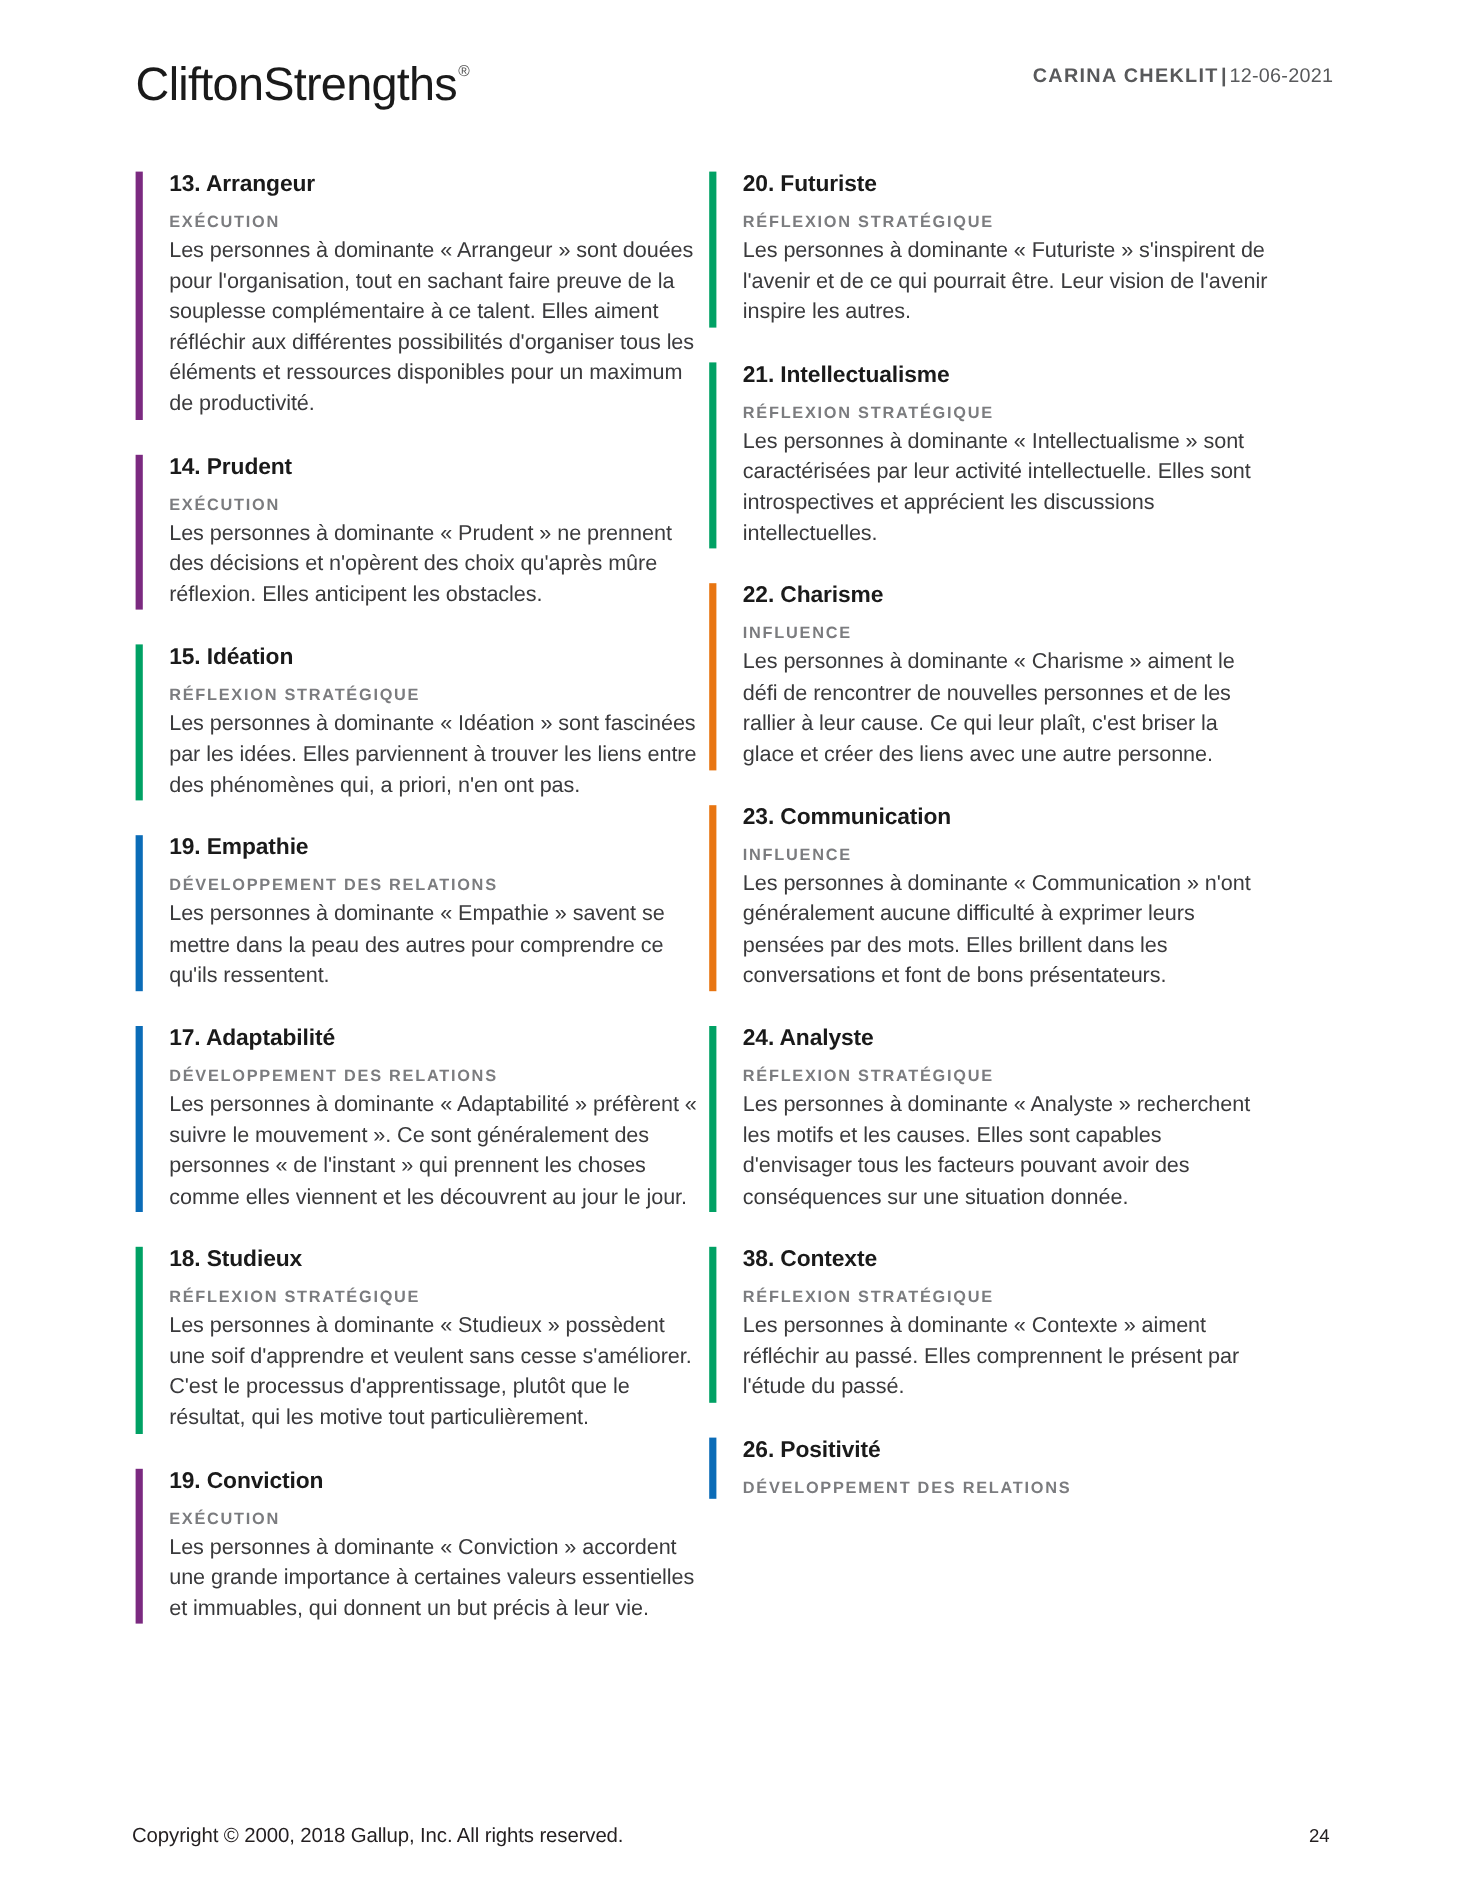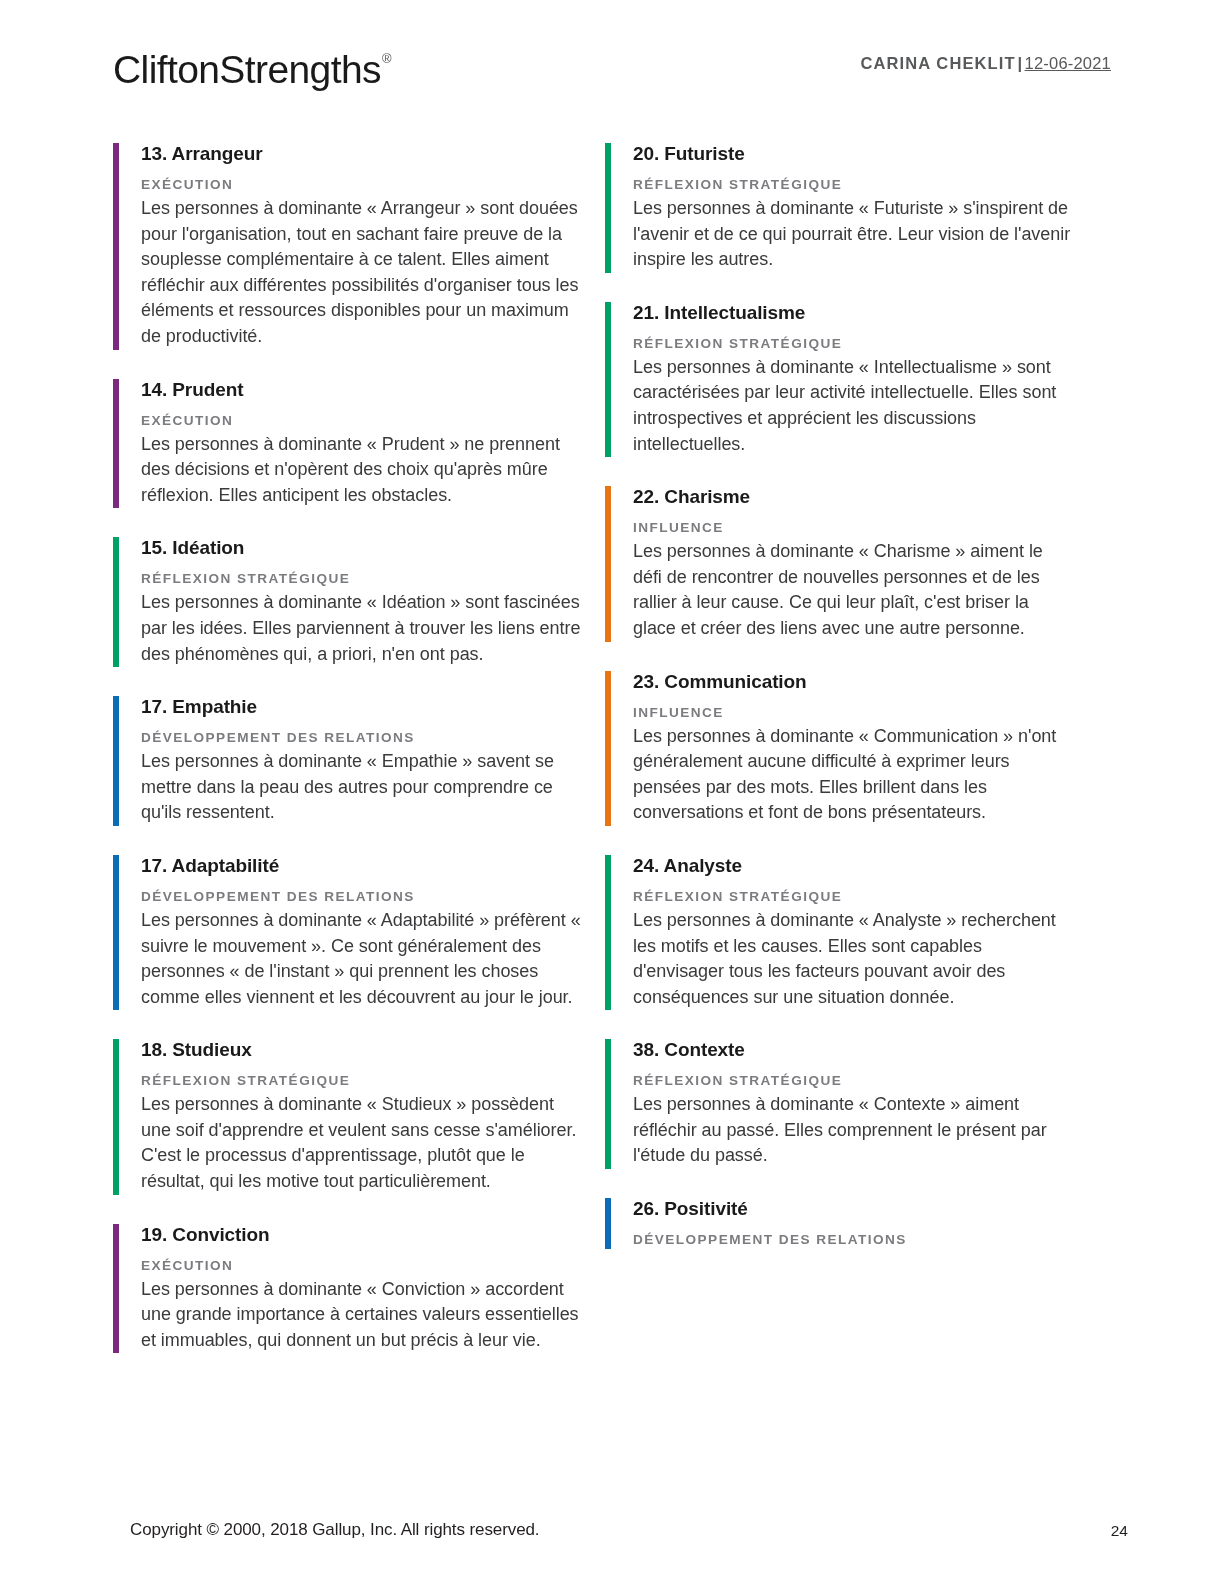--- a/index.html
+++ b/index.html
@@ -67,37 +67,36 @@
     color: #58595b;
   }
   .header-meta .sep {
     font-weight: bold;
     color: #58595b;
     padding: 0 2px;
   }
   .header-meta .date {
     font-weight: 400;
     letter-spacing: 0.2px;
-    text-decoration: underline;
   }
 
   
   .columns {
     position: absolute;
     left: 113px;
     top: 140px;
     width: 998px;
   }
   .col {
     position: absolute;
     top: 0;
     width: 468px;
   }
   .col-left  { left: 0px; }
-  .col-right { left: 492px; }
+  .col-right { left: 478px; }
 
   
   .item {
     position: relative;
     padding-left: 28px;
     padding-bottom: 26px;
   }
   .item:last-child { padding-bottom: 0; }
 
   .bar {
@@ -131,21 +130,21 @@
     font-size: 18px;
     color: #3a3a3c;
     line-height: 25.6px;
     margin: 0;
     letter-spacing: -0.05px;
   }
 
   
   .footer {
     position: absolute;
-    left: 130px;
+    left: 110px;
     bottom: 40px;
     width: 998px;
     height: 24px;
   }
   .copyright {
     position: absolute;
     left: 0;
     top: 0;
     font-size: 17px;
     color: #231f20;
@@ -185,21 +184,21 @@
           <p class="item-desc">Les personnes à dominante « Prudent » ne prennent des décisions et n'opèrent des choix qu'après mûre réflexion. Elles anticipent les obstacles.</p>
         </div>
         <div class="item">
           <div class="bar" style="background: rgb(0, 161, 100);"></div>
           <div class="item-title">15. Idéation</div>
           <div class="item-domain">RÉFLEXION STRATÉGIQUE</div>
           <p class="item-desc">Les personnes à dominante « Idéation » sont fascinées par les idées. Elles parviennent à trouver les liens entre des phénomènes qui, a priori, n'en ont pas.</p>
         </div>
         <div class="item">
           <div class="bar" style="background: rgb(11, 108, 183);"></div>
-          <div class="item-title">17. Empathie</div>
+          <div class="item-title">19. Empathie</div>
           <div class="item-domain">DÉVELOPPEMENT DES RELATIONS</div>
           <p class="item-desc">Les personnes à dominante « Empathie » savent se mettre dans la peau des autres pour comprendre ce qu'ils ressentent.</p>
         </div>
         <div class="item">
           <div class="bar" style="background: rgb(11, 108, 183);"></div>
           <div class="item-title">17. Adaptabilité</div>
           <div class="item-domain">DÉVELOPPEMENT DES RELATIONS</div>
           <p class="item-desc">Les personnes à dominante « Adaptabilité » préfèrent « suivre le mouvement ». Ce sont généralement des personnes « de l'instant » qui prennent les choses comme elles viennent et les découvrent au jour le jour.</p>
         </div>
         <div class="item">

